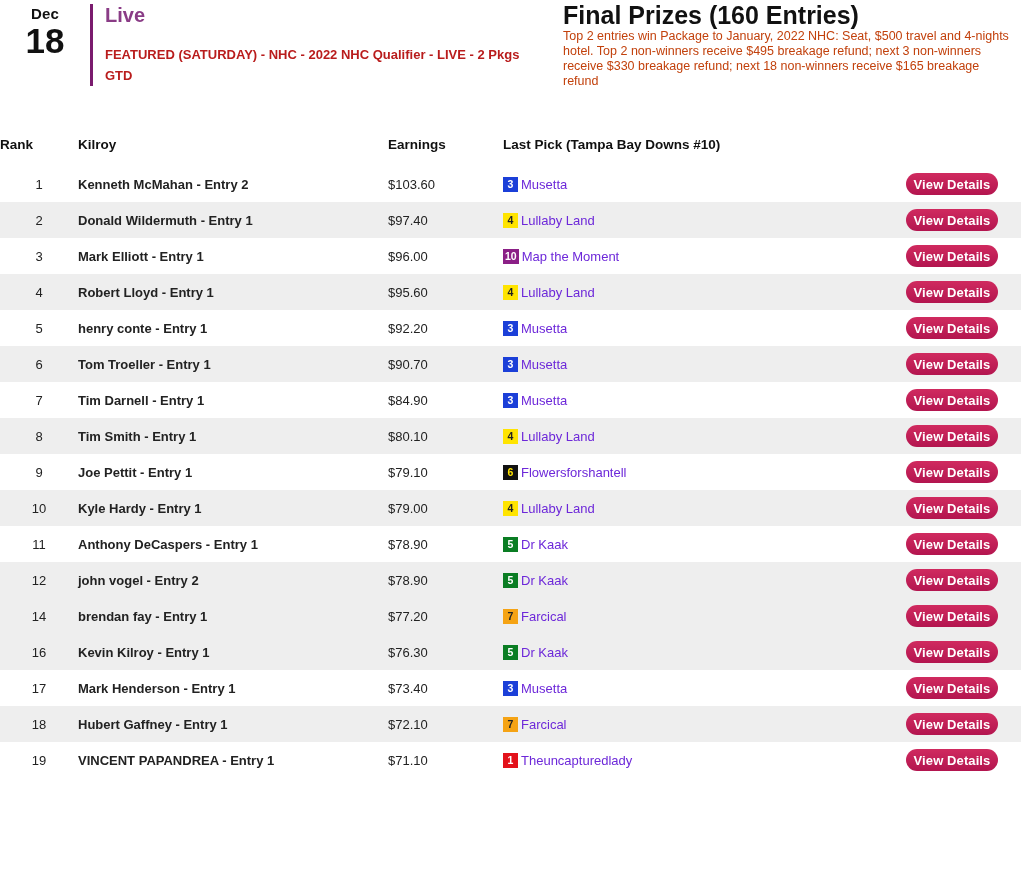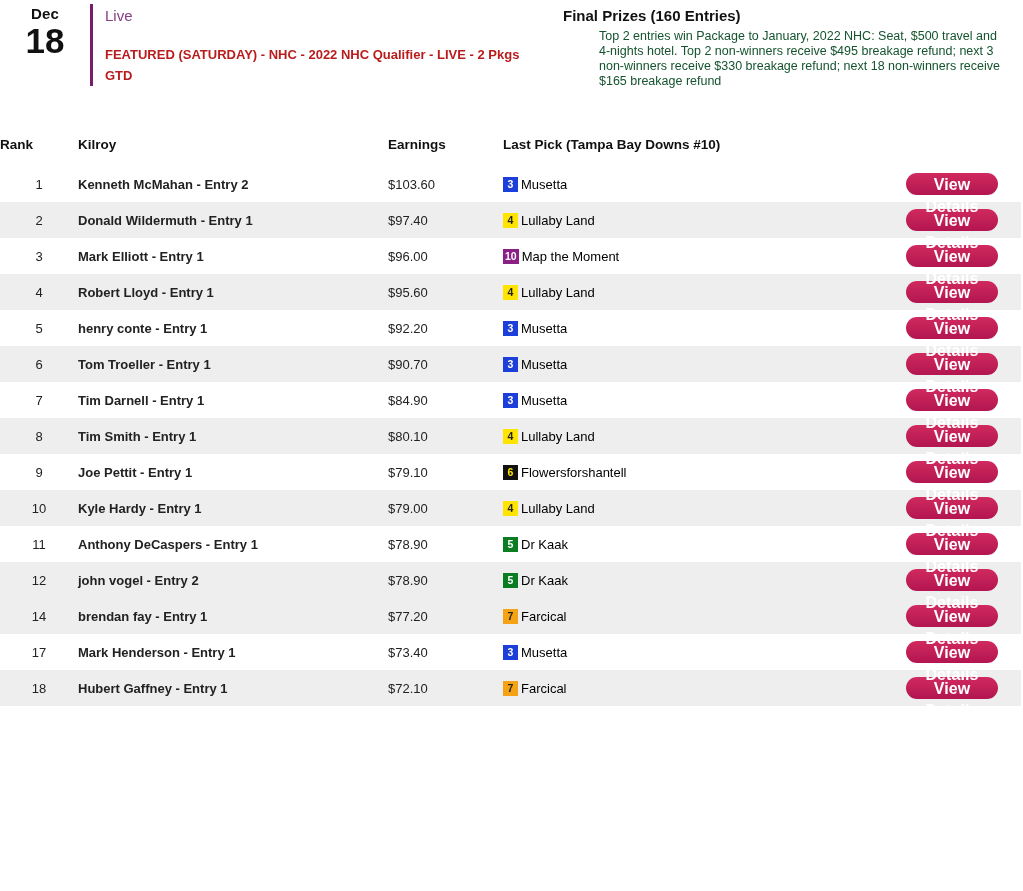--- a/index.html
+++ b/index.html
@@ -42,50 +42,49 @@
     line-height: 38px;
   }
   .title-block {
     border-left: 3px solid #7a1b6e;
     padding-left: 12px;
     margin-left: 6px;
     flex: 0 0 430px;
     padding-top: 2px;
   }
   .live-label {
-    font-size: 15px;
+    font-size: 20px;
     color: #8a3c86;
     line-height: 19px;
-    font-weight: normal;
+    font-weight: bold;
   }
   .event-title {
     font-size: 13px;
     font-weight: bold;
     color: #b91c1c;
     line-height: 21px;
     margin-top: 19px;
   }
   .prizes-block {
     flex: 1 1 auto;
     padding-left: 20px;
     padding-top: 0;
   }
   .prizes-title {
-    font-size: 15px;
+    font-size: 25px;
     font-weight: bold;
     color: #111;
     line-height: 23px;
   }
   .prizes-text {
     font-size: 12.5px;
-    color: #14532d;
+    color: #c2410c;
     line-height: 15px;
     margin-top: 2px;
     max-width: 460px;
-    margin-left: 36px;
   }
 
   
   .table-wrap {
     margin-top: 42px;
     width: 1023px;
   }
   table.leaderboard {
     border-collapse: collapse;
     width: 1021px;
@@ -135,33 +134,33 @@
     height: 15px;
     line-height: 15px;
     text-align: center;
     font-size: 10.5px;
     font-weight: bold;
     padding: 0 2px;
     box-sizing: border-box;
   }
   .horse-name {
     font-size: 13px;
-    color: #000000;
+    color: #6d28d9;
   }
 
   .view-btn {
     display: block;
     margin: 0 auto;
     width: 92px;
     height: 22px;
     line-height: 22px;
     background: #c2185b;
     background: linear-gradient(#d02a5f, #b3154f);
     color: #ffffff;
-    font-size: 16px;
+    font-size: 13px;
     font-weight: bold;
     text-align: center;
     border: none;
     border-radius: 11px;
     cursor: pointer;
     font-family: "Liberation Sans", sans-serif;
     letter-spacing: .1px;
   }
   td.act-c { text-align: center; }
 </style>
@@ -377,20 +376,34 @@
           <td class="pick-c">
             <div class="pick-cell">
               <span class="saddle" style="background: rgb(245, 163, 20); color: rgb(34, 34, 34);">7</span>
               <span class="horse-name">Farcical</span>
             </div>
           </td>
           <td class="act-c">
             <button class="view-btn">View Details</button>
           </td>
         </tr>
+        <tr class="alt">
+          <td class="rank-c">16</td>
+          <td class="player-c">Kevin Kilroy - Entry 1</td>
+          <td class="earn-c">$76.30</td>
+          <td class="pick-c">
+            <div class="pick-cell">
+              <span class="saddle" style="background: rgb(10, 125, 35); color: rgb(255, 255, 255);">5</span>
+              <span class="horse-name">Dr Kaak</span>
+            </div>
+          </td>
+          <td class="act-c">
+            <button class="view-btn">View Details</button>
+          </td>
+        </tr>
         <tr>
           <td class="rank-c">17</td>
           <td class="player-c">Mark Henderson - Entry 1</td>
           <td class="earn-c">$73.40</td>
           <td class="pick-c">
             <div class="pick-cell">
               <span class="saddle" style="background: rgb(27, 63, 216); color: rgb(255, 255, 255);">3</span>
               <span class="horse-name">Musetta</span>
             </div>
           </td>
@@ -405,15 +418,29 @@
           <td class="pick-c">
             <div class="pick-cell">
               <span class="saddle" style="background: rgb(245, 163, 20); color: rgb(34, 34, 34);">7</span>
               <span class="horse-name">Farcical</span>
             </div>
           </td>
           <td class="act-c">
             <button class="view-btn">View Details</button>
           </td>
         </tr>
+        <tr>
+          <td class="rank-c">19</td>
+          <td class="player-c">VINCENT PAPANDREA - Entry 1</td>
+          <td class="earn-c">$71.10</td>
+          <td class="pick-c">
+            <div class="pick-cell">
+              <span class="saddle" style="background: rgb(227, 18, 27); color: rgb(255, 255, 255);">1</span>
+              <span class="horse-name">Theuncapturedlady</span>
+            </div>
+          </td>
+          <td class="act-c">
+            <button class="view-btn">View Details</button>
+          </td>
+        </tr>
       </tbody>
   </table>
 </div>
 
 </body></html>

